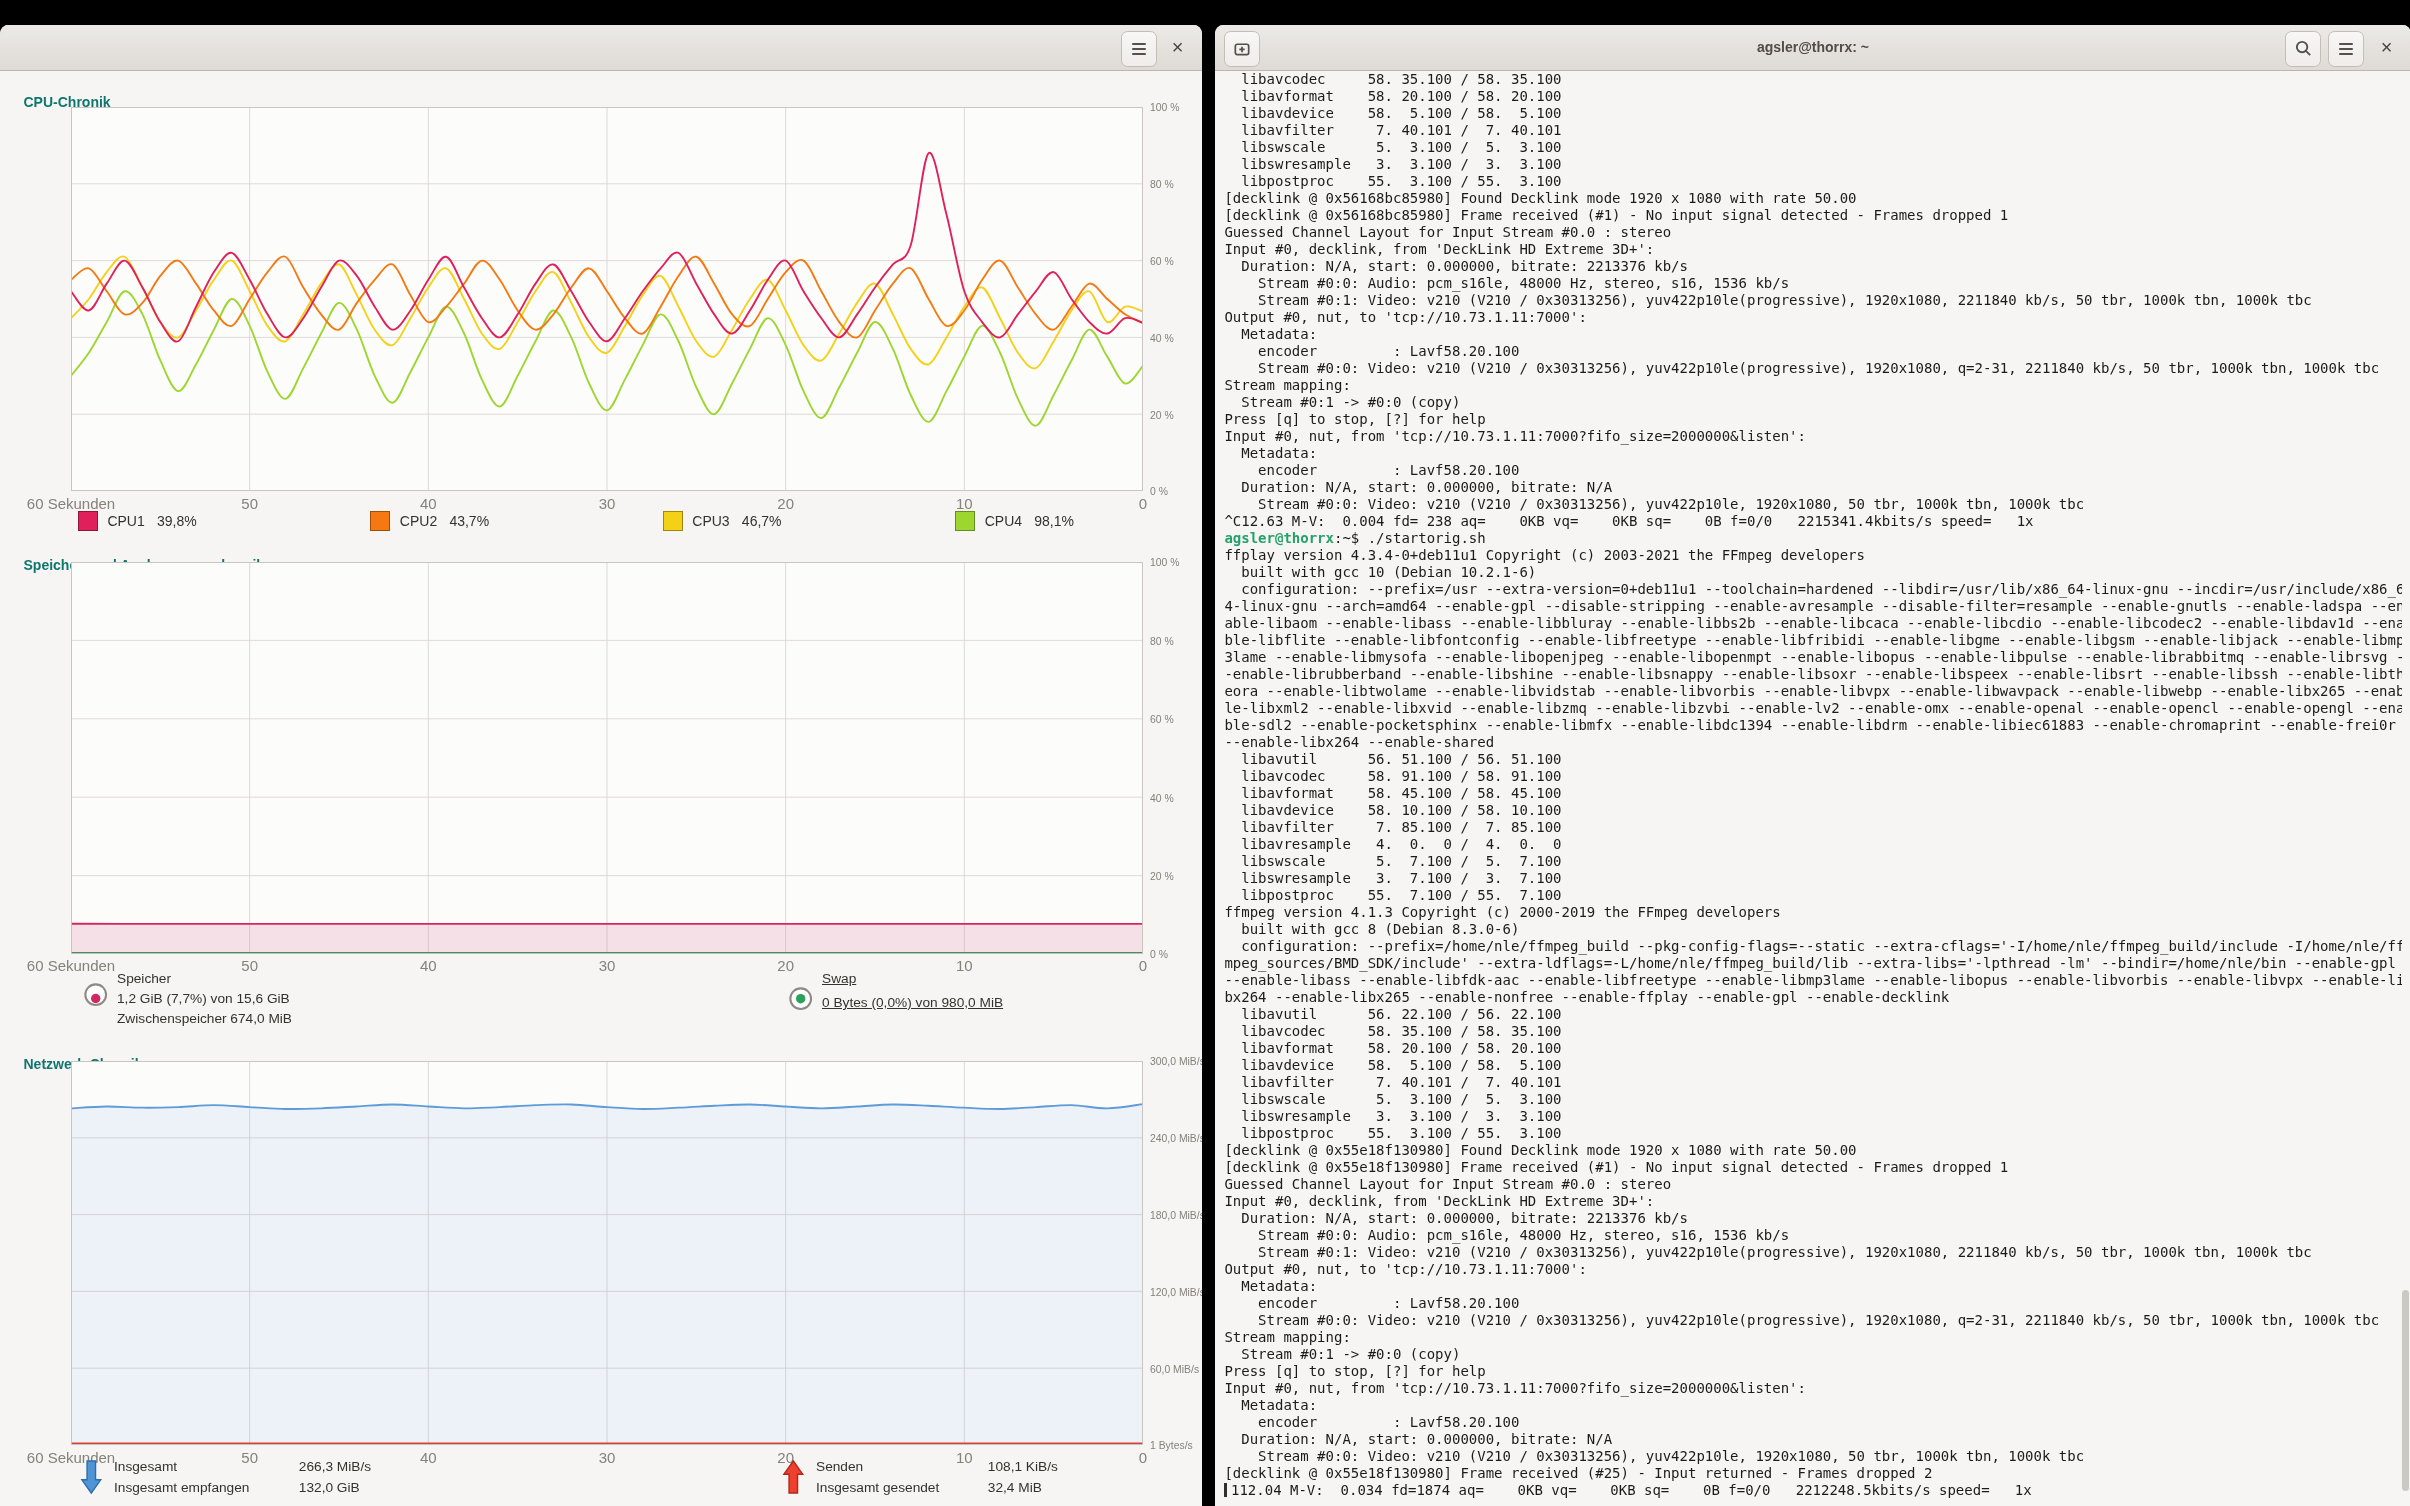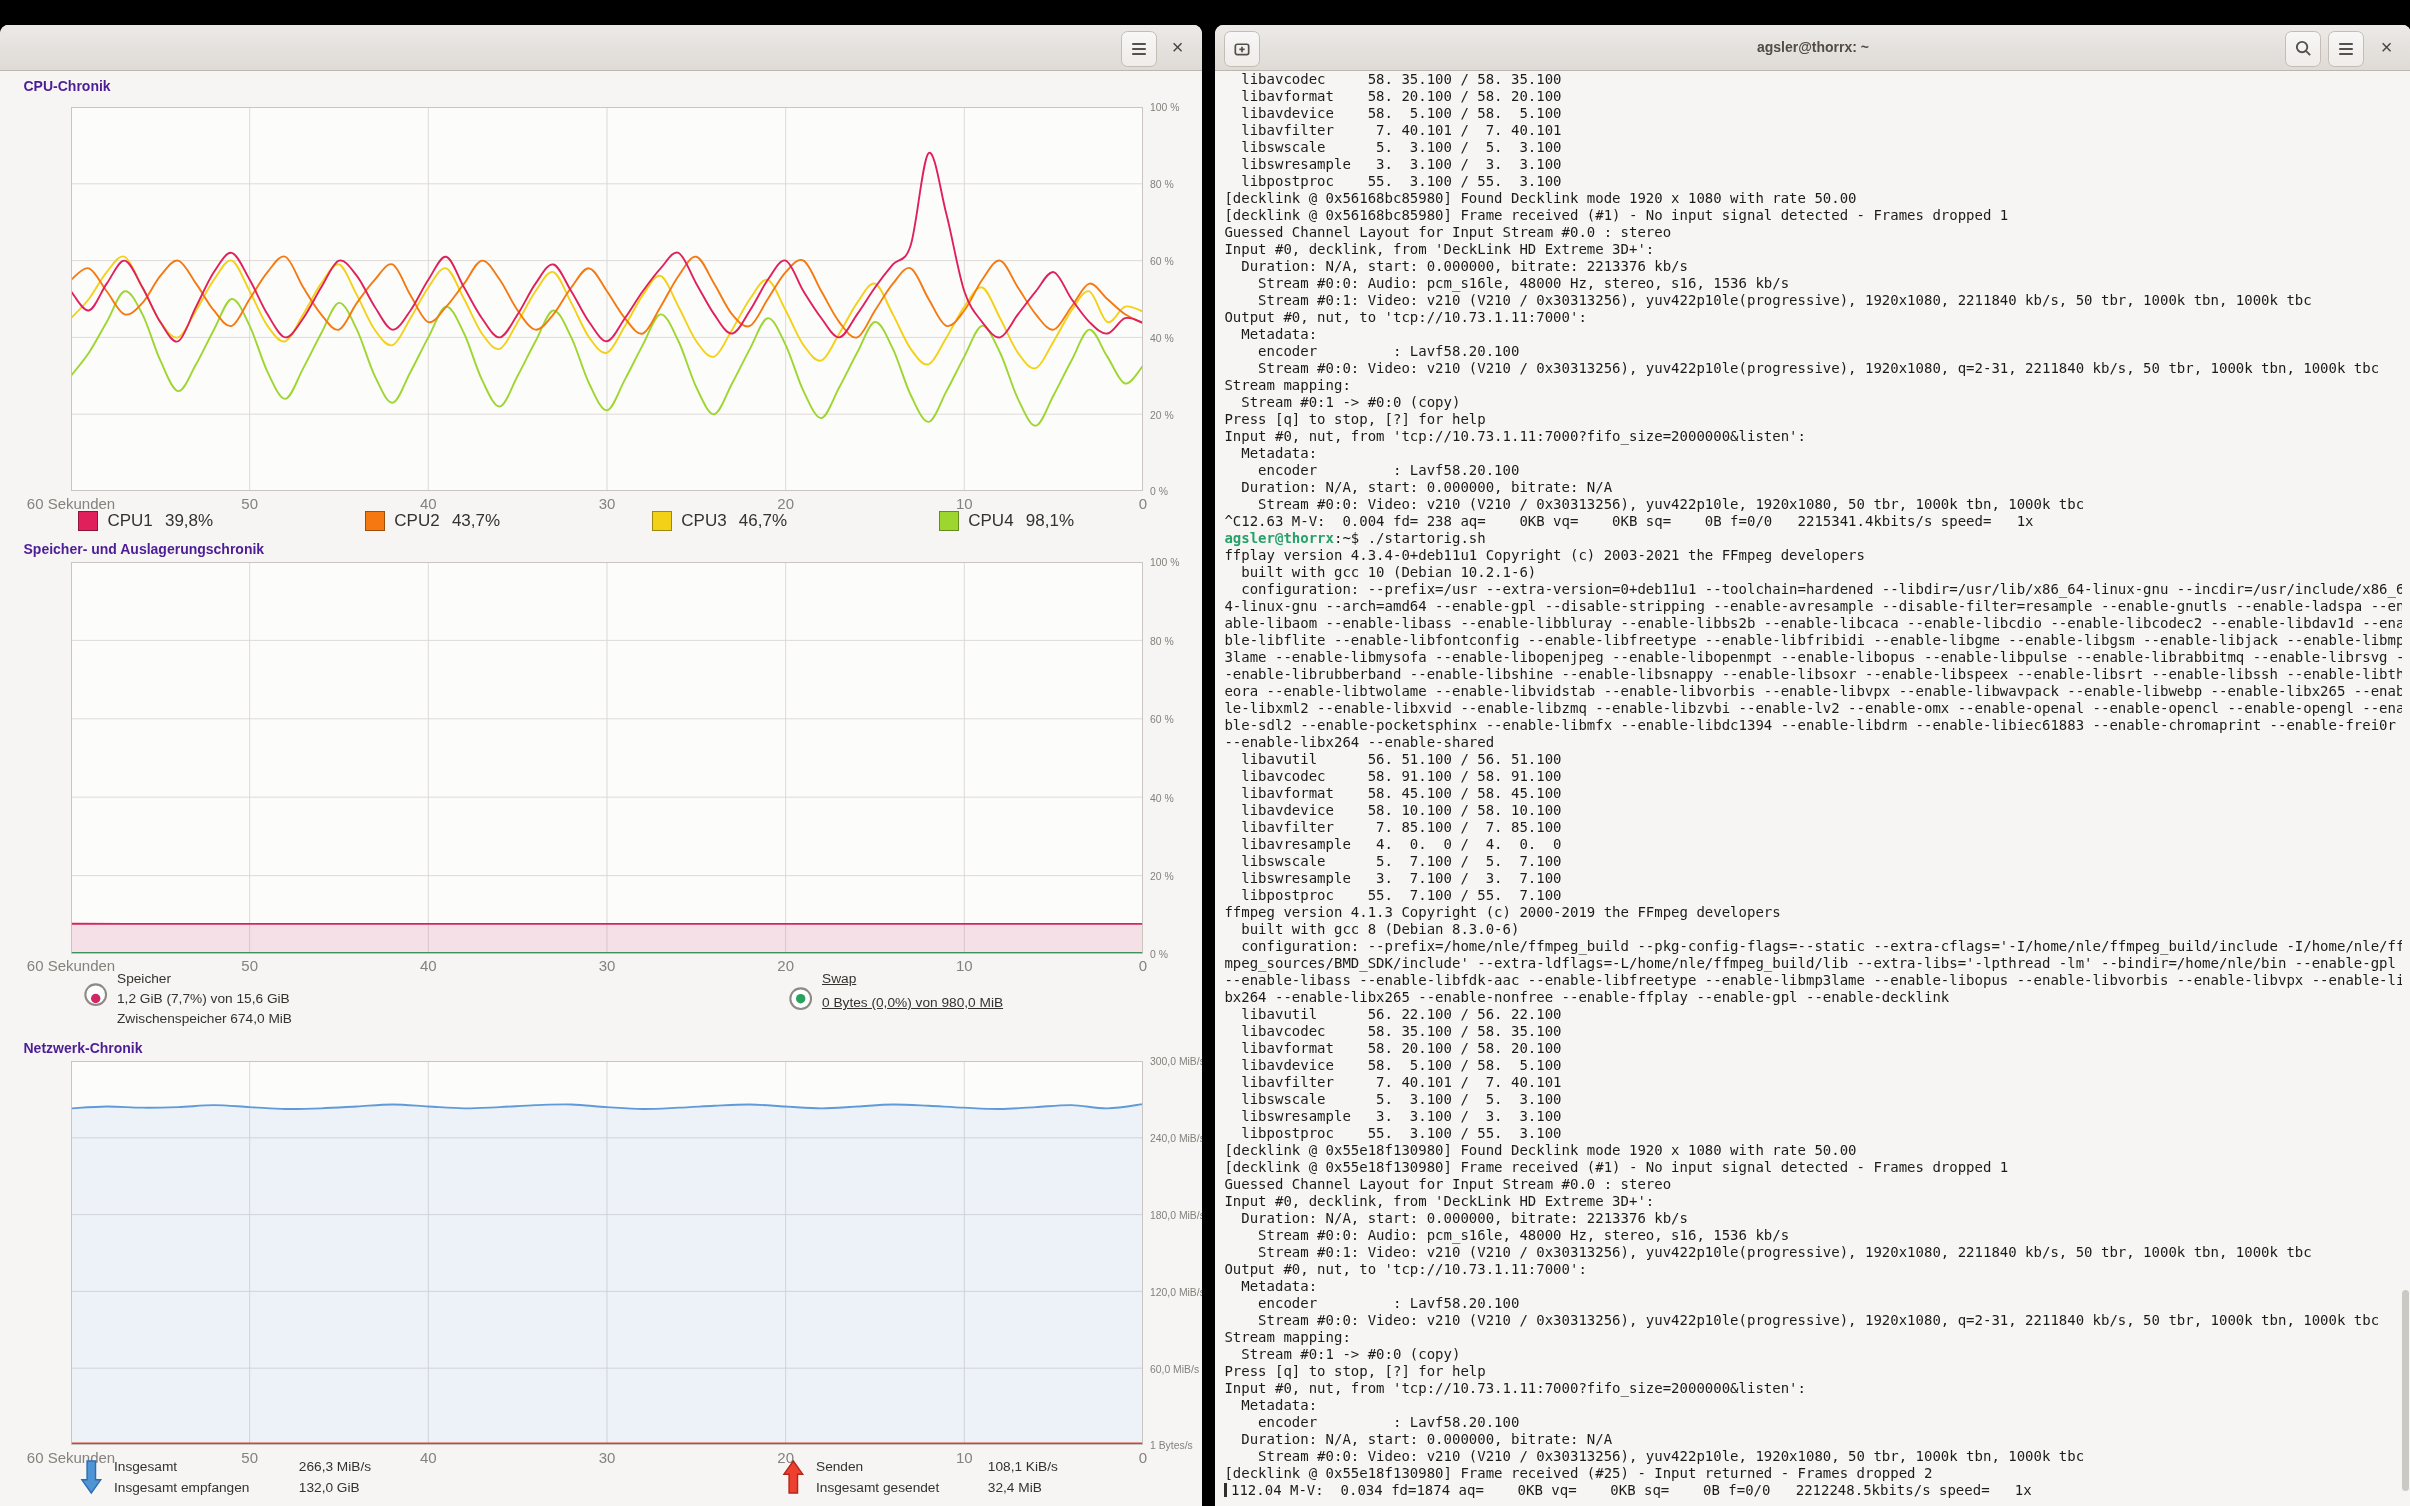--- a/index.html
+++ b/index.html
@@ -24,30 +24,30 @@
     background:linear-gradient(#f8f7f6,#efeceа);background:linear-gradient(#f8f7f6,#efecea);
     border:0.9px solid #c3bdb5;display:flex;align-items:center;justify-content:center;}
   .plain-btn{position:absolute;top:5.6px;width:30px;height:34px;display:flex;align-items:center;justify-content:center;
     color:#4a453f;font-size:20px;}
   .burger{width:14px;display:flex;flex-direction:column;gap:2.8px;}
   .burger span{display:block;height:1.9px;background:#55504a;border-radius:0.9px;}
   .win-title{position:absolute;left:0;right:0;top:0;height:45px;line-height:45px;text-align:center;
     font-size:14px;color:#504b45;font-weight:600;}
 
   
-  .sec-title{position:absolute;left:23.5px;font-size:14px;font-weight:700;color:#4c1d95;}
+  .sec-title{position:absolute;left:23.5px;font-size:14px;font-weight:700;color:#0f766e;margin-top:16px;}
   .chart{position:absolute;left:71px;width:1072px;background:#fcfcfb;}
   .chart svg{display:block;width:100%;height:100%;}
   .xticks{position:absolute;left:71px;width:1072px;height:13px;font-size:15px;color:#85817b;}
   .xticks .xtick{position:absolute;top:0;transform:translateX(-50%);white-space:nowrap;}
   .yticks{position:absolute;left:1150px;width:53px;font-size:10.4px;color:#85817b;}
   .yticks .ytick{position:absolute;left:0;transform:translateY(-50%);white-space:nowrap;}
 
   .cpu-legend{position:absolute;left:78px;width:996px;display:flex;justify-content:space-between;}
-  .cpu-item{display:flex;align-items:center;font-size:17px;color:#35322d;}
+  .cpu-item{display:flex;align-items:center;font-size:14px;color:#35322d;}
   .swatch{width:18px;height:18px;margin-right:9.4px;border:0.9px solid rgba(0,0,0,.35);}
   .cpu-name{margin-right:12.2px;}
 
   .legend-group{position:absolute;font-size:13.7px;color:#35322d;line-height:20px;}
   .legend-icon{position:absolute;left:0;}
   .legend-text{margin-left:34px;}
   .net-row{height:21px;line-height:21px;}
   .net-label{display:inline-block;width:181px;}
 
   

